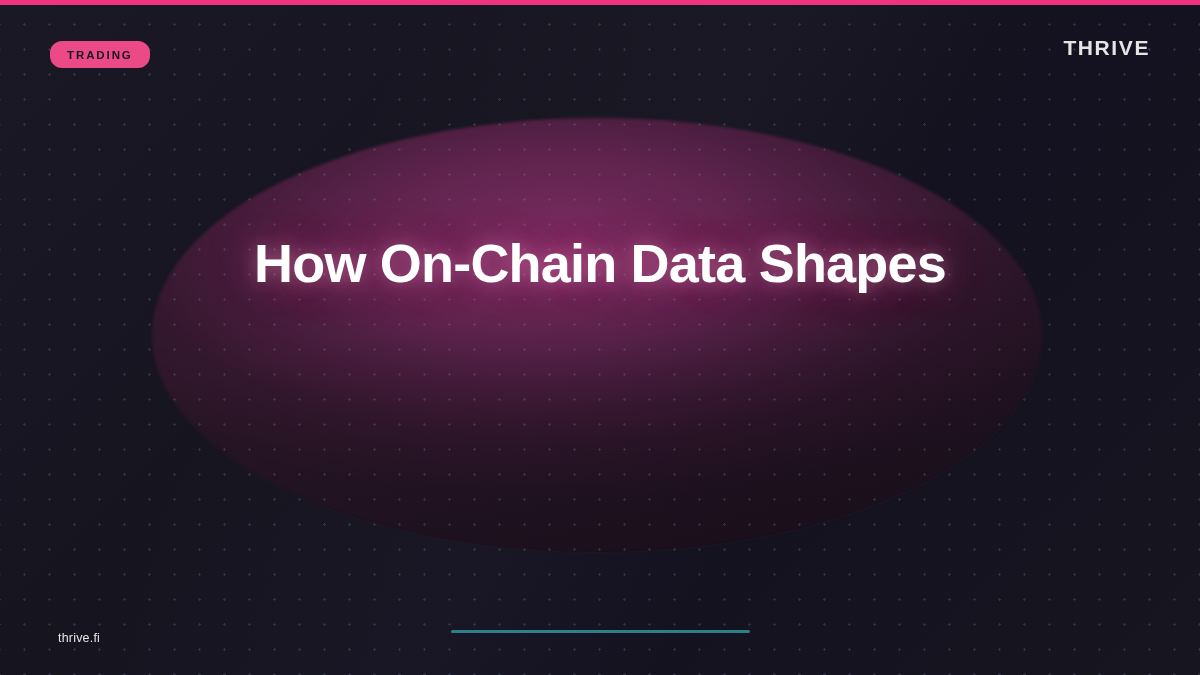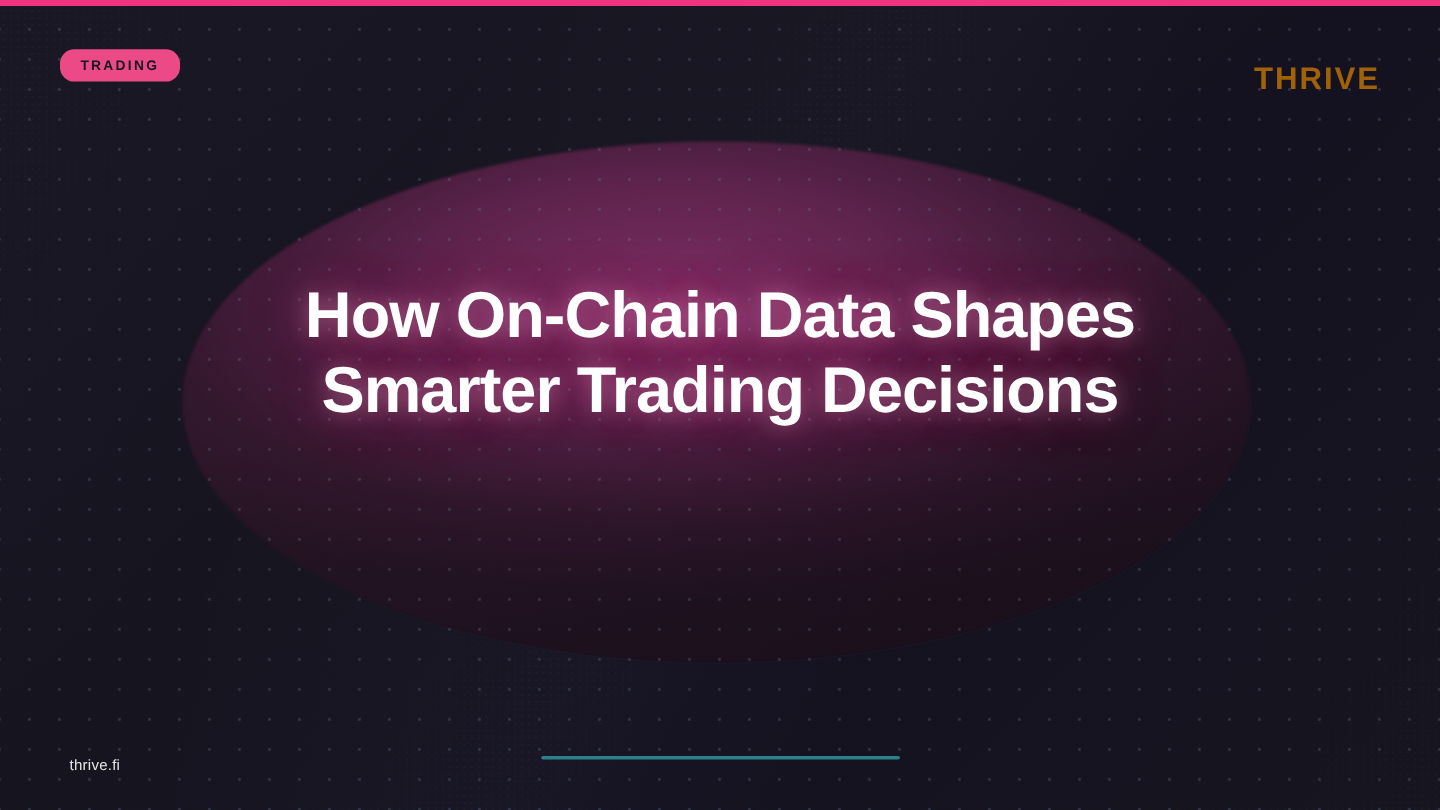--- a/index.html
+++ b/index.html
@@ -134,23 +134,23 @@
     font-size: 11.5px;
     font-weight: bold;
     letter-spacing: 1.9px;
     white-space: nowrap;
   }
 
   
   .brand {
     position: absolute;
     right: 50px;
-    top: 50px;
-    color: #a16207;
-    font-size: 26px;
+    top: 36px;
+    color: #e5e5e5;
+    font-size: 21px;
     font-weight: bold;
     letter-spacing: 1.6px;
     white-space: nowrap;
   }
 
   
   .headline {
     position: absolute;
     left: 0;
     right: 0;
@@ -204,20 +204,19 @@
   <div class="bg-dotgrid"></div>
 
   <div class="top-bar"></div>
 
   <div class="badge">TRADING</div>
 
   <div class="brand">THRIVE</div>
 
   <div class="headline">
     <span class="ln">How On-Chain Data Shapes</span>
-    <span class="ln">Smarter Trading Decisions</span>
   </div>
 
   <div class="site-url">thrive.fi</div>
 
   <div class="accent-rule"></div>
 
 </div>
 
 </body></html>

